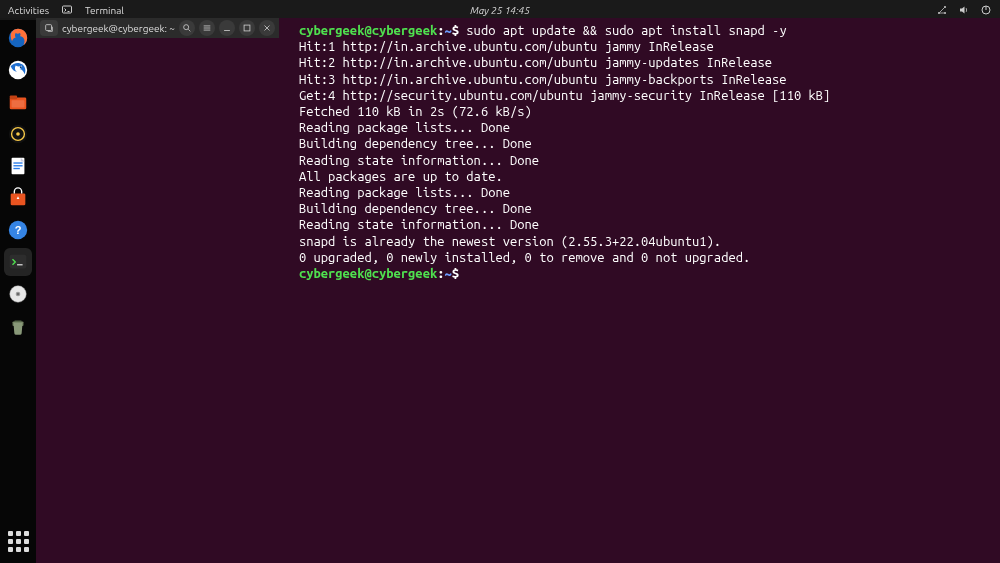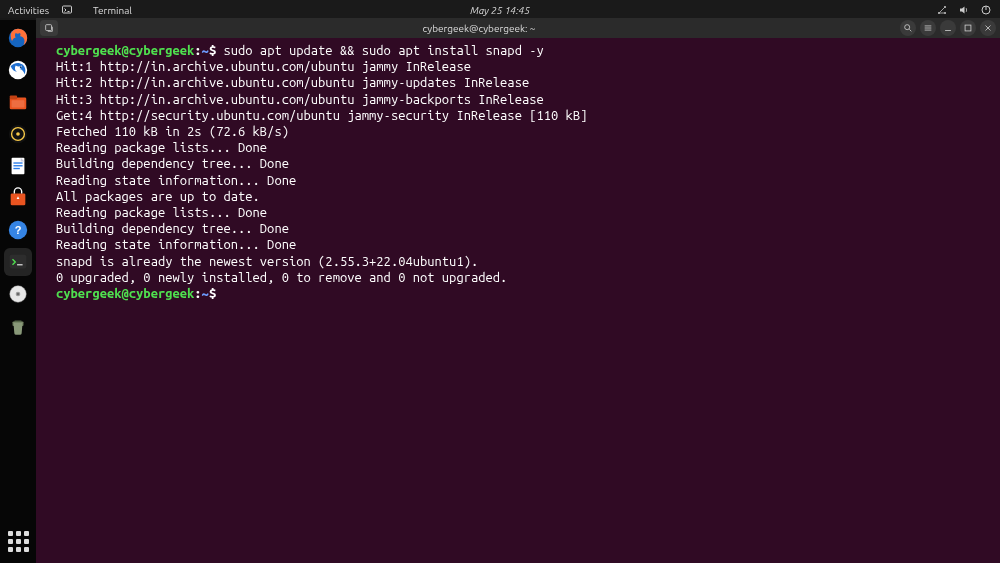--- a/index.html
+++ b/index.html
@@ -13,21 +13,21 @@
     display: flex;
     align-items: center;
     font-size: 10px;
     padding: 0 8px;
     position: relative;
   }
   .top-panel .left { display: flex; align-items: center; gap: 12px; }
   .top-panel .center { position: absolute; left: 50%; transform: translateX(-50%); font-style: italic; }
   .top-panel .right { margin-left: auto; display: flex; align-items: center; gap: 10px; }
   .top-panel .icon { width: 12px; height: 12px; display:inline-flex; align-items:center; justify-content:center; }
-  .taskbar-app { display:flex; align-items:center; gap:20px; }
+  .taskbar-app { display:flex; align-items:center; gap:12px; }
 
   
   .dock {
     position: absolute;
     left: 0;
     top: 18px;
     bottom: 0;
     width: 36px;
     background: rgba(20,20,20,0.3);
     display: flex;
@@ -50,21 +50,21 @@
 
   
   .terminal-window {
     position: absolute;
     left: 36px;
     top: 18px;
     right: 0;
     bottom: 0;
     background: #300a24;
     display: flex;
-    flex-direction: column;
+    flex-direction: row;
   }
   .titlebar {
     height: 20px;
     background: #2b2b2b;
     display: flex;
     align-items: center;
     padding: 0 4px;
     gap: 4px;
   }
   .titlebar .title {

